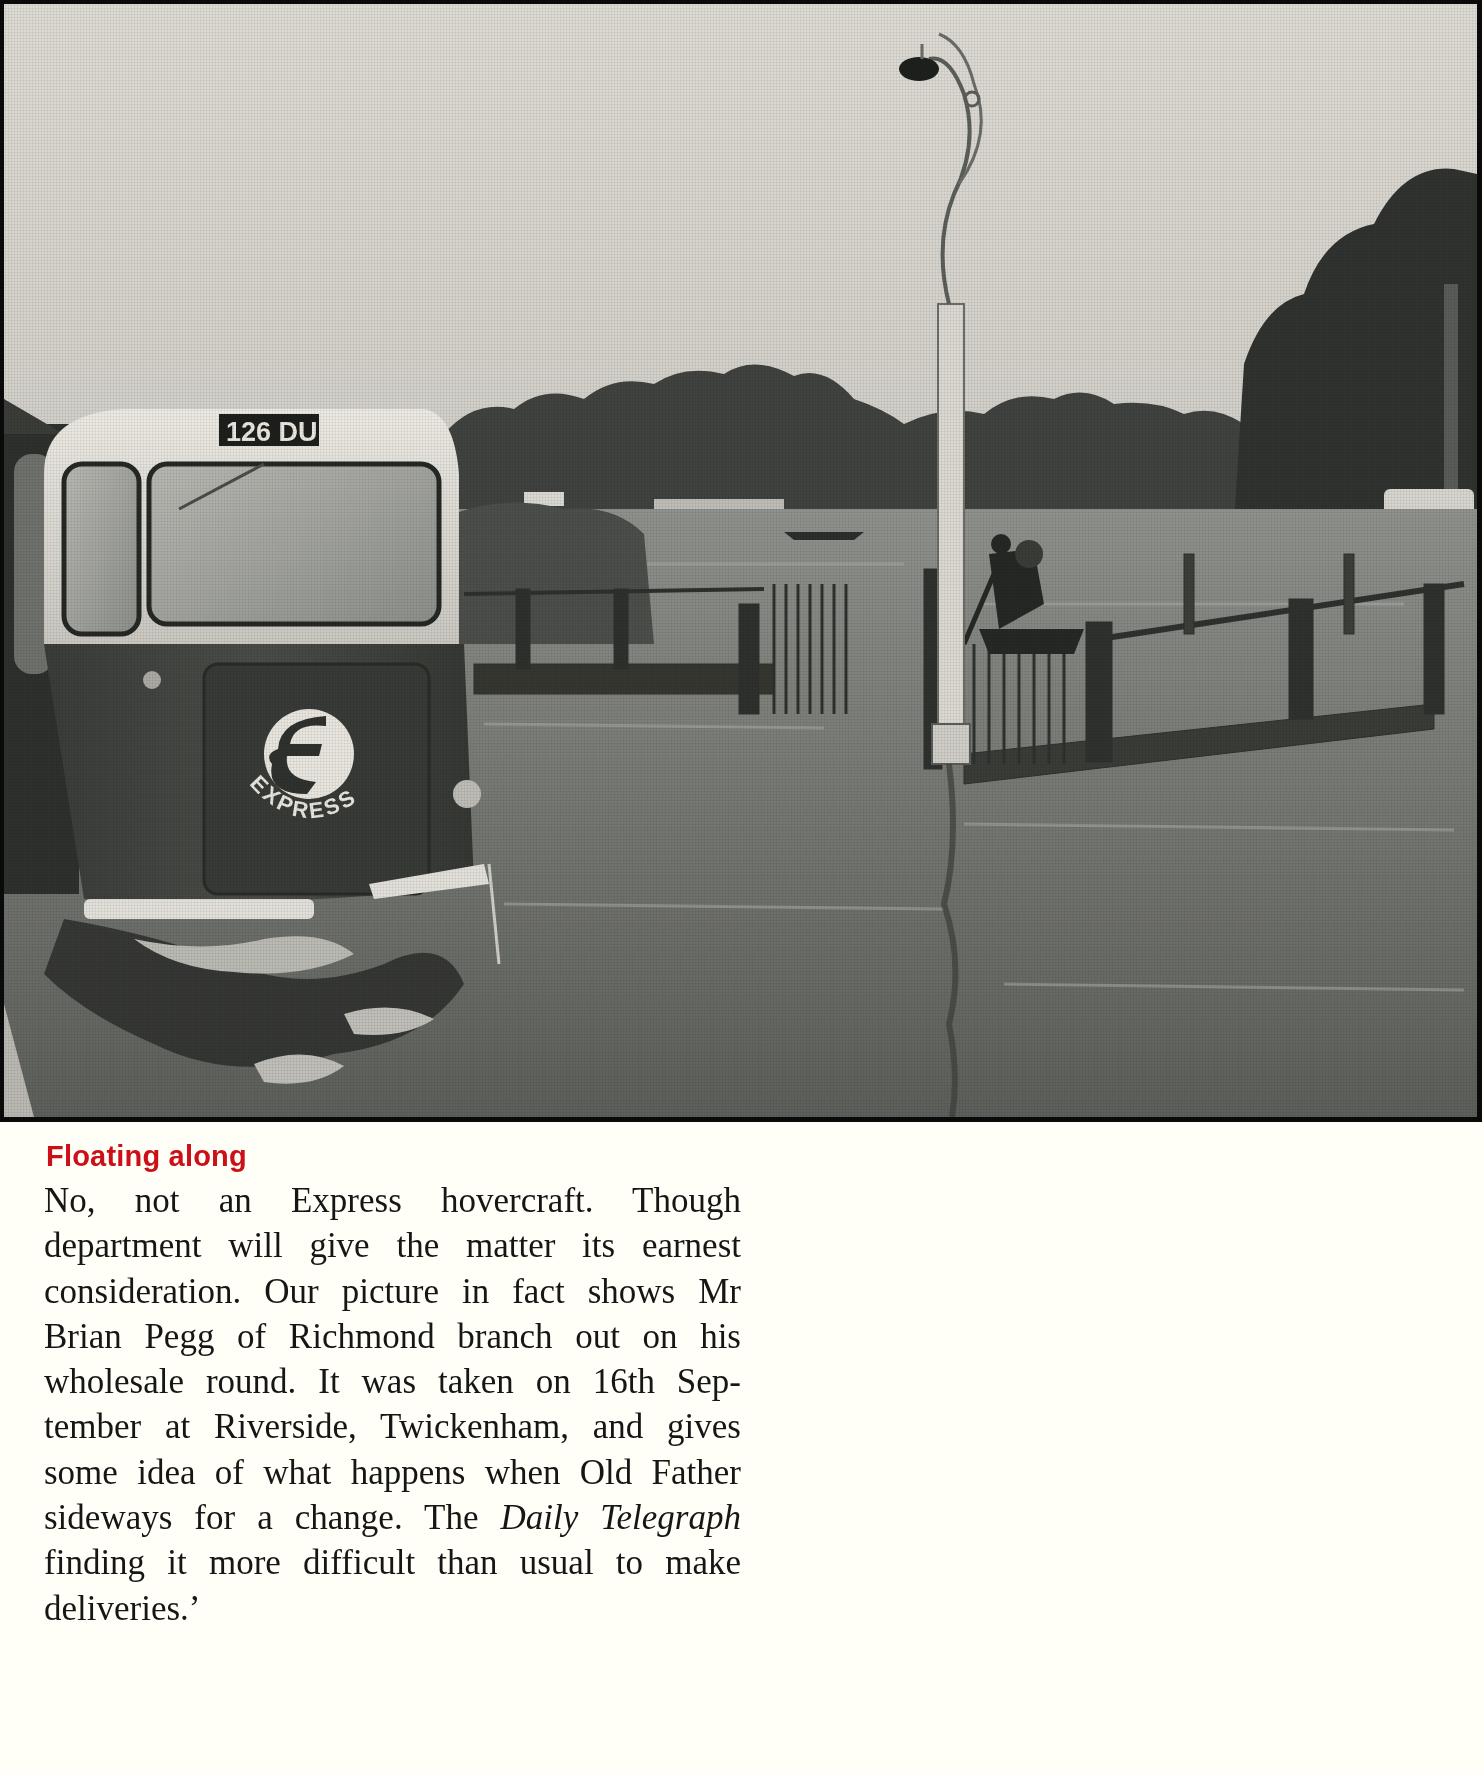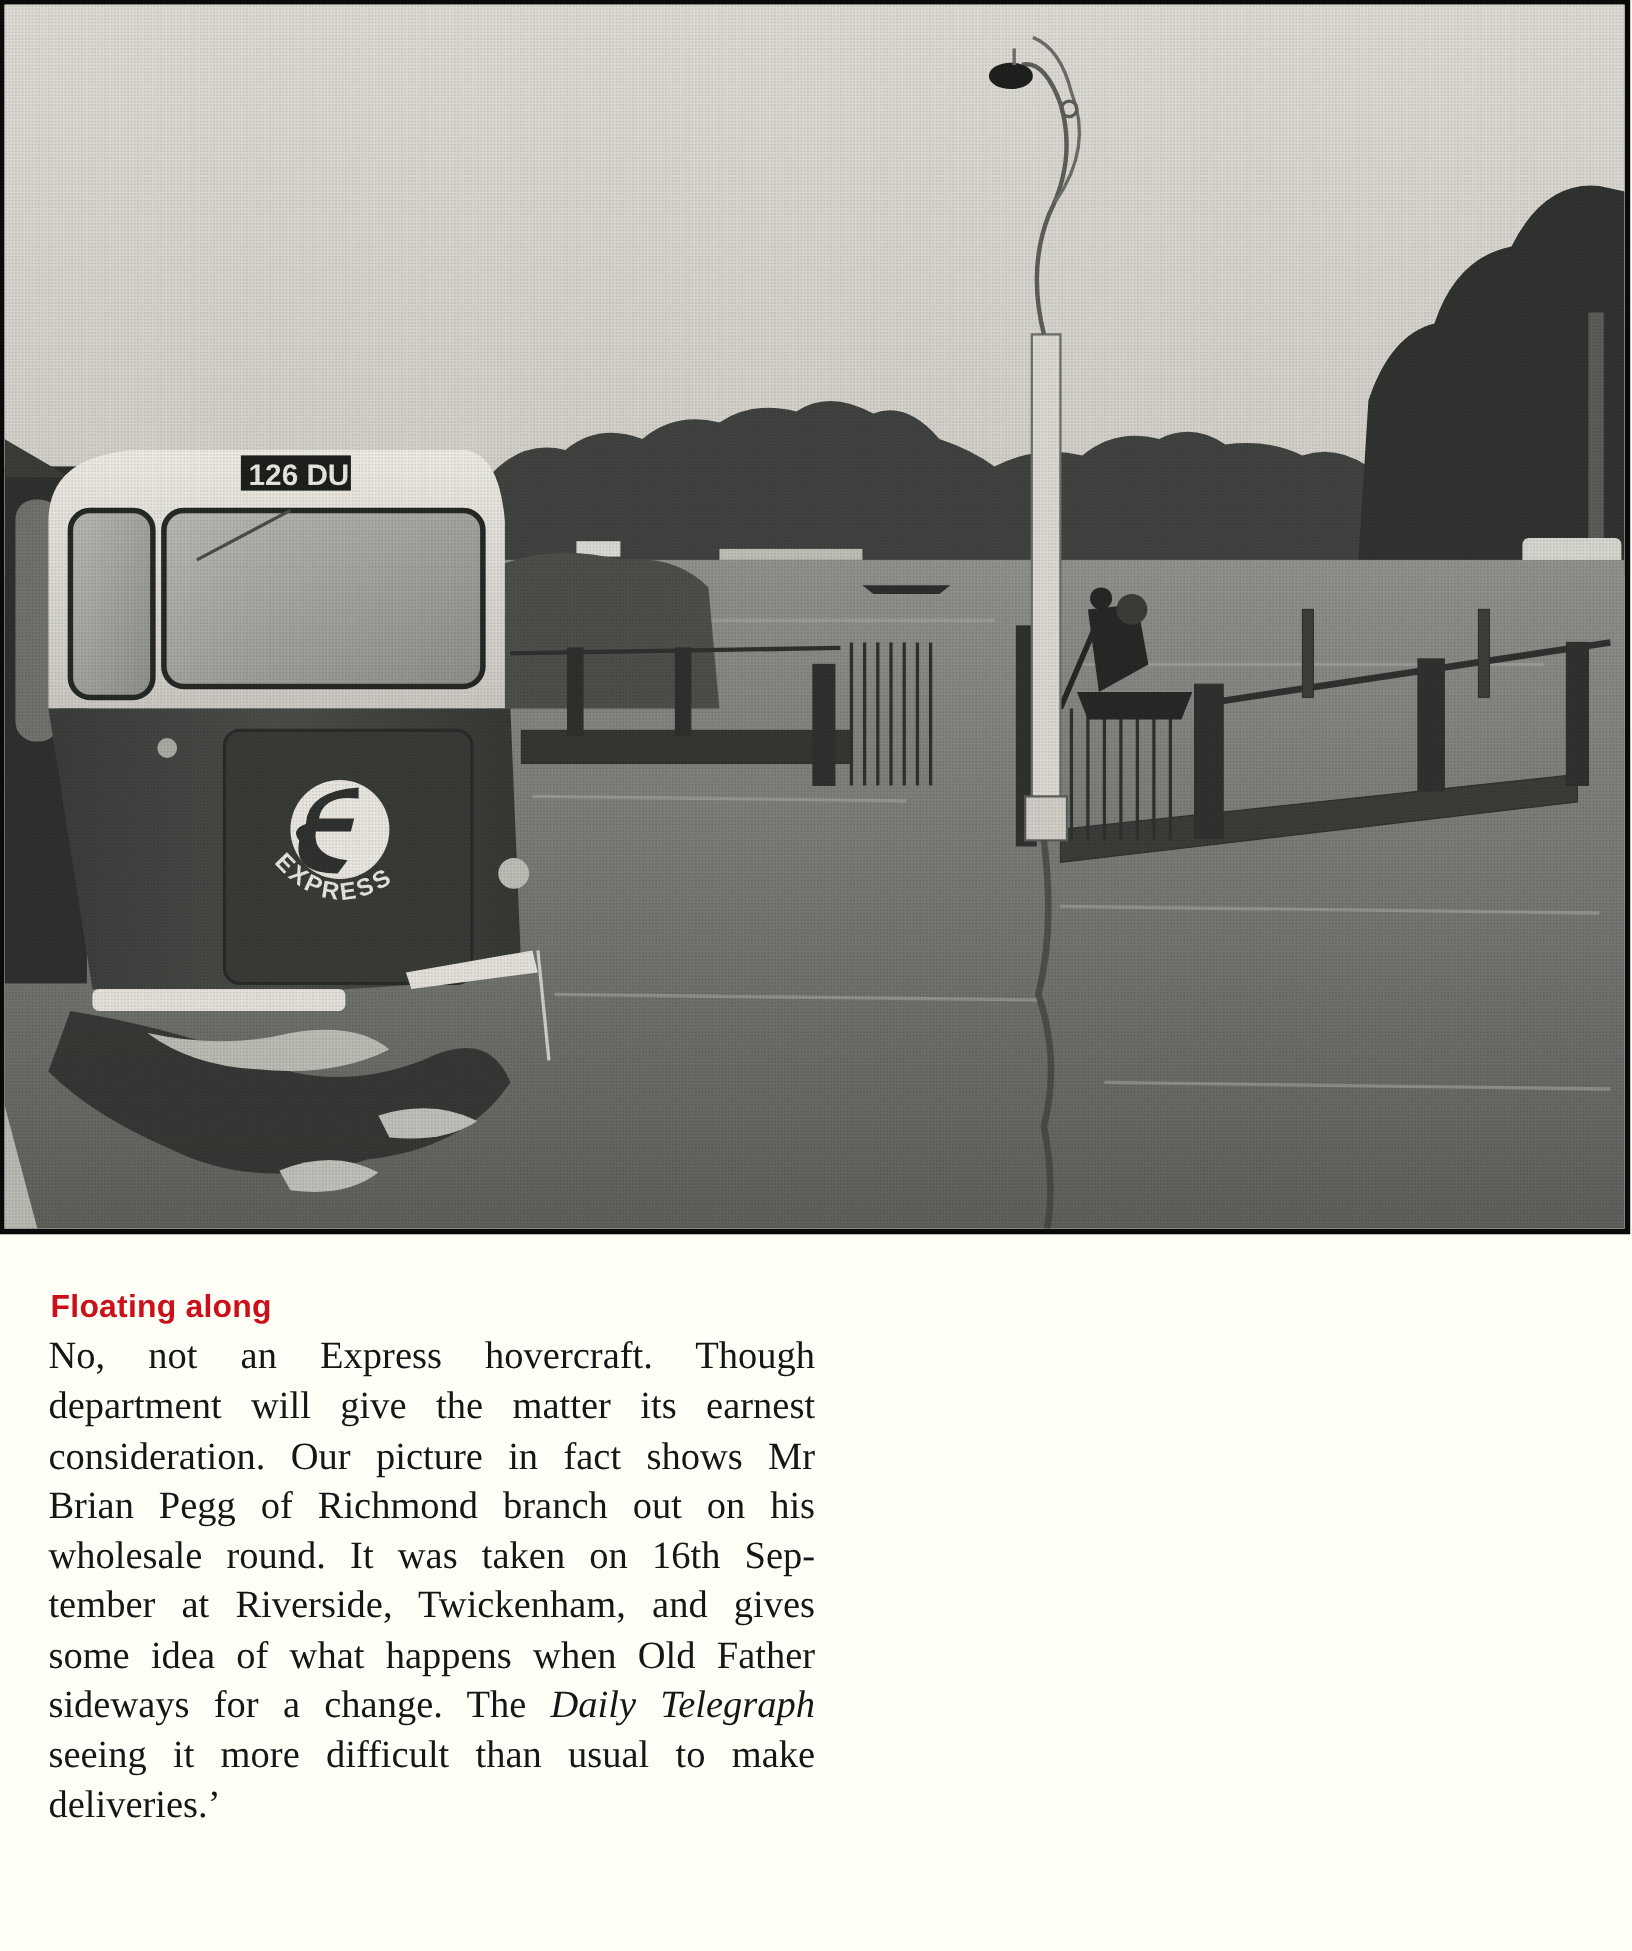--- a/index.html
+++ b/index.html
@@ -39,21 +39,20 @@
       background-image:
         radial-gradient(rgba(0,0,0,0.10) 0.8px, transparent 1.2px);
       background-size: 3px 3px;
       mix-blend-mode: multiply;
     }
     .caption {
       position: absolute;
       left: 44px;
       top: 1138px;
       width: 697px;
-      margin-top: 32px;
     }
     .heading {
       font-family: "Liberation Sans", sans-serif;
       font-weight: bold;
       color: #cc1019;
       font-size: 29px;
       line-height: 36px;
       margin: 0 0 4px 2px;
       letter-spacing: 0.2px;
     }
@@ -242,16 +241,16 @@
   <h2 class="heading">Floating along</h2>
   <p class="body-text">
     <span class="line">No, not an Express hovercraft. Though</span>
     <span class="line">department will give the matter its earnest</span>
     <span class="line">consideration. Our picture in fact shows Mr</span>
     <span class="line">Brian Pegg of Richmond branch out on his</span>
     <span class="line">wholesale round. It was taken on 16th Sep-</span>
     <span class="line">tember at Riverside, Twickenham, and gives</span>
     <span class="line">some idea of what happens when Old Father</span>
     <span class="line"><span>sideways for a change. The </span><em>Daily Telegraph</em></span>
-    <span class="line">seeing it more difficult than usual to make</span>
+    <span class="line">finding it more difficult than usual to make</span>
     <span class="line last">deliveries.’</span>
   </p>
 </div>
 
 </body></html>

